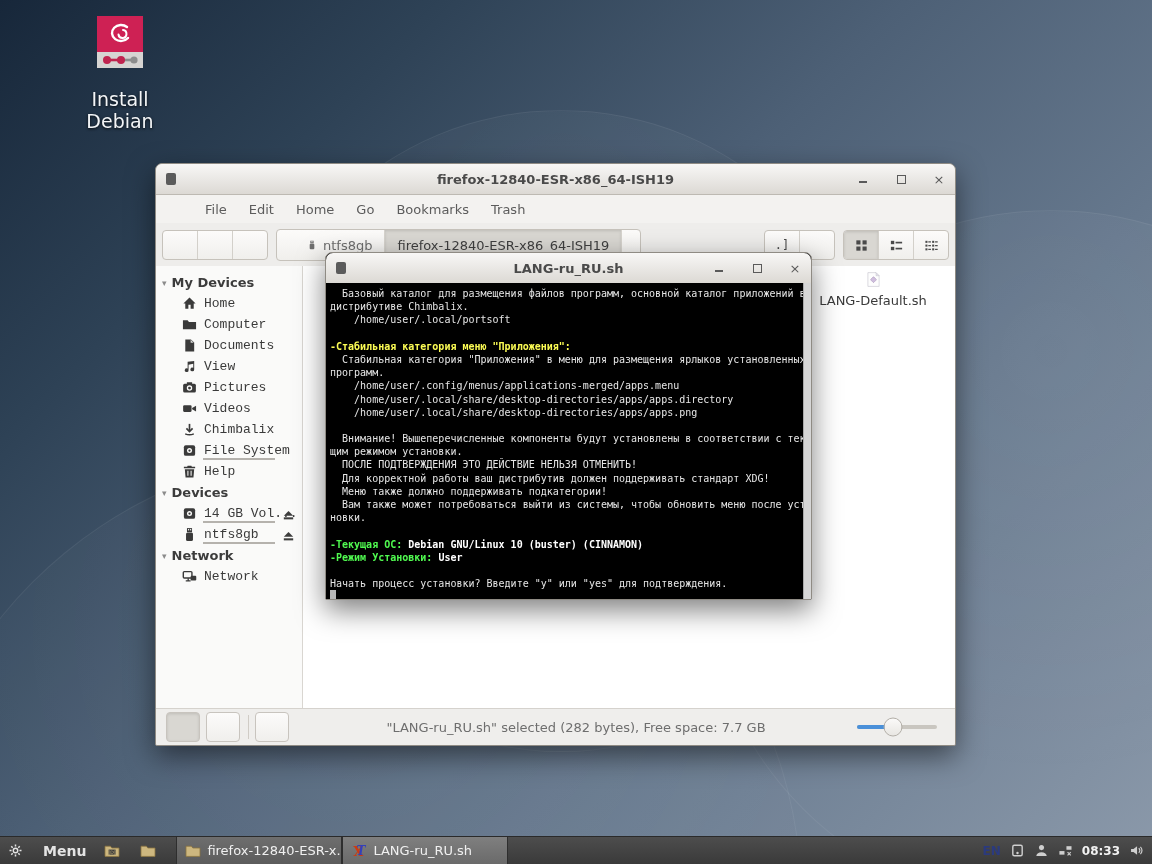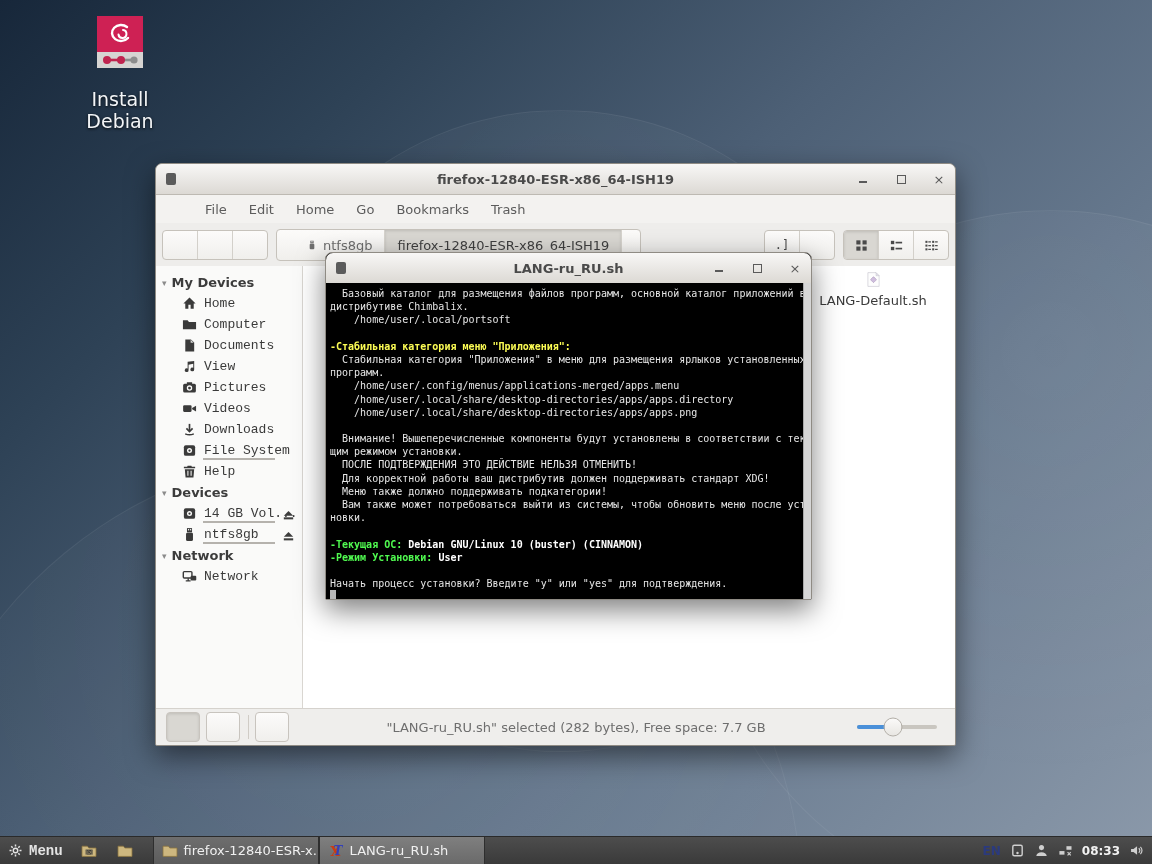--- a/index.html
+++ b/index.html
@@ -77,21 +77,21 @@
   .c-w{color:#e6e6e6;}
   .c-y{color:#fcfc54;font-weight:bold;}
   .c-g{color:#50fa50;font-weight:bold;}
   .c-wb{color:#ffffff;font-weight:bold;}
   .t-cursor{display:inline-block;width:6px;height:12px;background:#b8b8b8;}
   .term-scroll{position:absolute;right:0;top:30px;bottom:0;width:7px;background:#d6d6d6;border-left:1px solid #aaa;}
   
   .panel{position:absolute;left:0;bottom:0;width:1152px;height:27px;z-index:20;
     background:linear-gradient(#4d4d4d,#3a3a3a);border-top:1px solid #2a2a2a;
     display:flex;align-items:center;color:#dedede;}
-  .panel-menu{display:flex;align-items:center;gap:6px;padding:0 8px;font-weight:bold;font-size:14px;color:#e4e4e4;font-family:Liberation Mono, monospace;}
+  .panel-menu{display:flex;align-items:center;gap:20px;padding:0 8px;font-weight:bold;font-size:14px;color:#e4e4e4;}
   .launcher{width:26px;height:22px;display:flex;align-items:center;justify-content:center;margin:0 5px;}
   .tasklist{display:flex;height:27px;margin-left:10px;}
   .task-btn{width:166px;height:27px;display:flex;align-items:center;gap:6px;padding:0 8px;box-sizing:border-box;
     background:linear-gradient(#6e6e6e,#5c5c5c);border-left:1px solid #2e2e2e;border-right:1px solid #2e2e2e;
     font-size:13px;color:#f0f0f0;white-space:nowrap;overflow:hidden;}
   .task-btn.active{background:linear-gradient(#7f7f7f,#6a6a6a);}
   .tray{margin-left:auto;display:flex;align-items:center;gap:9px;padding-right:8px;}
   .tray-layout{color:#2b3a7e;font-weight:bold;font-size:12px;}
   .tray-time{color:#f2f2f2;font-weight:bold;font-size:12px;}
   .tray .ic{color:#cfcfcf;}
@@ -305,21 +305,21 @@
           <span class="txt">Videos</span>
         </div>
         <div class="sb-item">
           <span class="ic">
             <svg viewBox="0 0 16 16">
               <path d="M8 2v7.4" stroke="currentColor" stroke-width="1.8" fill="none"></path>
               <path d="M4.7 6.8 8 10.2l3.3-3.4" stroke="currentColor" stroke-width="1.8" fill="none"></path>
               <path d="M3.4 12.6a6.5 3 0 0 0 9.2 0" stroke="currentColor" stroke-width="1.5" fill="none"></path>
             </svg>
           </span>
-          <span class="txt">Downloads</span>
+          <span class="txt">Chimbalix</span>
         </div>
         <div class="sb-item">
           <span class="ic">
             <svg viewBox="0 0 16 16">
               <rect x="2" y="2.4" width="12" height="11.2" rx="2" fill="currentColor"></rect>
               <circle cx="8" cy="8" r="2.7" fill="#fafaf9"></circle>
               <circle cx="8" cy="8" r="1.2" fill="currentColor"></circle>
             </svg>
           </span>
           <span class="txt">File System</span>

